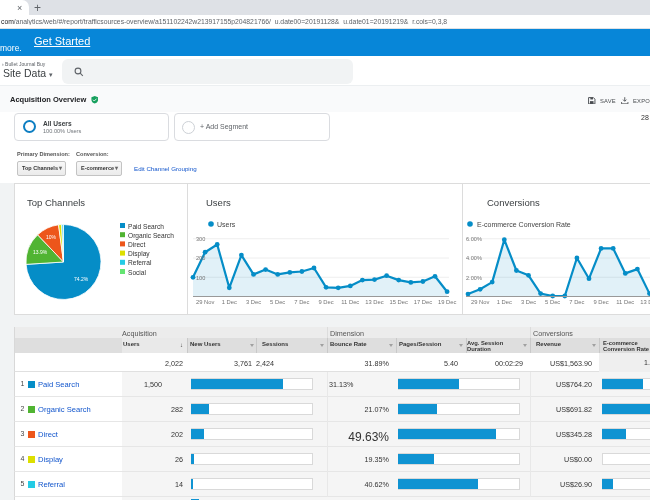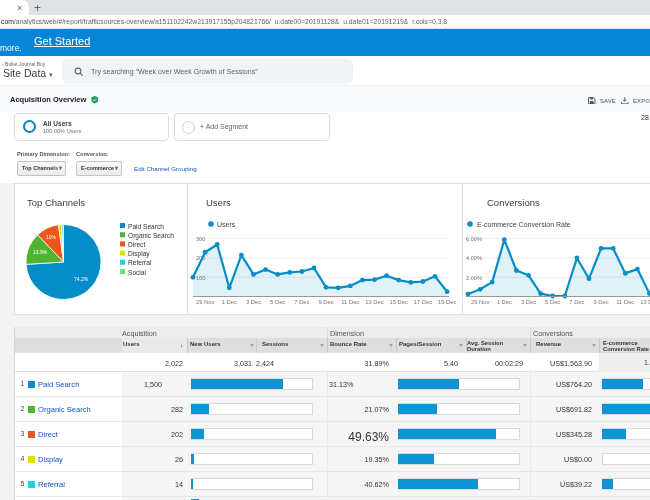--- a/index.html
+++ b/index.html
@@ -21,21 +21,20 @@
 <div class="abs" style="left:34px;top:34.5px;font-size:11px;color:#fff;font-weight:normal;text-decoration:underline;">Get Started</div>
 
 <div class="abs" style="left:0;top:56px;width:650px;height:29px;background:#fff;"></div>
 <div class="abs" style="left:2px;top:60.5px;font-size:5px;color:#5f6368;">› Bullet Journal Buy</div>
 <div class="abs" style="left:3px;top:66.5px;font-size:10.5px;color:#3c4043;">Site Data <span style="font-size:7px;color:#5f6368;">▾</span></div>
 <div class="abs" style="left:62px;top:59px;width:291px;height:25px;background:#f1f3f4;border-radius:6px;"></div>
 <svg class="abs" style="left:74px;top:66.5px;" width="10" height="10" viewBox="0 0 10 10">
       <circle cx="4" cy="4" r="2.9" fill="none" stroke="#5f6368" stroke-width="1.1"></circle>
       <line x1="6.2" y1="6.2" x2="8.8" y2="8.8" stroke="#5f6368" stroke-width="1.1"></line>
     </svg>
-<div class="abs" style="left:91px;top:68px;font-size:7.1px;color:#5f6368;">Try searching “Week over Week Growth of Sessions”</div>
 
 <div class="abs" style="left:0;top:85px;width:650px;height:27px;background:#f9fafb;border-top:1px solid #eceff1;"></div>
 <div class="abs" style="left:10px;top:95px;font-size:7.5px;font-weight:bold;color:#202124;">Acquisition Overview</div>
 <svg class="abs" style="left:90.5px;top:96px;" width="7.5" height="7.5" viewBox="0 0 9 9">
       <path d="M4.5 0 L8.5 1.5 V4.5 C8.5 6.8 6.8 8.4 4.5 9 C2.2 8.4 0.5 6.8 0.5 4.5 V1.5 Z" fill="#17a05e"></path>
       <path d="M2.4 4.5 L3.9 6 L6.7 3.2" stroke="#fff" stroke-width="1" fill="none"></path>
     </svg>
 <svg class="abs" style="left:588px;top:96.5px;" width="7.5" height="7.5" viewBox="0 0 8 8">
       <path d="M0.6 0.6 H5.7 L7.4 2.3 V7.4 H0.6 Z" fill="none" stroke="#4a4d51" stroke-width="1"></path>
       <rect x="2.1" y="4.4" width="3.8" height="3" fill="#4a4d51"></rect>
@@ -227,21 +226,21 @@
 <div class="abs" style="left:250px;top:344px;width:0;height:0;border-left:2.5px solid transparent;border-right:2.5px solid transparent;border-top:3px solid #a0a0a0;"></div>
 <div class="abs" style="left:320px;top:344px;width:0;height:0;border-left:2.5px solid transparent;border-right:2.5px solid transparent;border-top:3px solid #a0a0a0;"></div>
 <div class="abs" style="left:389px;top:344px;width:0;height:0;border-left:2.5px solid transparent;border-right:2.5px solid transparent;border-top:3px solid #a0a0a0;"></div>
 <div class="abs" style="left:459px;top:344px;width:0;height:0;border-left:2.5px solid transparent;border-right:2.5px solid transparent;border-top:3px solid #a0a0a0;"></div>
 <div class="abs" style="left:523px;top:344px;width:0;height:0;border-left:2.5px solid transparent;border-right:2.5px solid transparent;border-top:3px solid #a0a0a0;"></div>
 <div class="abs" style="left:592px;top:344px;width:0;height:0;border-left:2.5px solid transparent;border-right:2.5px solid transparent;border-top:3px solid #a0a0a0;"></div>
 
 <div class="abs" style="left:14px;top:353px;width:636px;height:19px;background:#fff;border-left:1px solid #d8d8d8;border-bottom:1px solid #e0e0e0;"></div>
 <div class="abs" style="left:599px;top:353px;width:51px;height:19px;background:#efefef;"></div>
 <div class="abs" style="left:123px;top:358.5px;width:60px;text-align:right;font-size:7.2px;color:#333;">2,022</div>
-<div class="abs" style="left:192px;top:359px;width:60px;text-align:right;font-size:7.2px;color:#333;">3,031</div>
+<div class="abs" style="left:192px;top:359px;width:60px;text-align:right;font-size:7.2px;color:#333;">3,761</div>
 <div class="abs" style="left:256px;top:359px;width:60px;text-align:left;font-size:7.2px;color:#333;">2,424</div>
 <div class="abs" style="left:329px;top:358.5px;width:60px;text-align:right;font-size:7.2px;color:#333;">31.89%</div>
 <div class="abs" style="left:398px;top:359px;width:60px;text-align:right;font-size:7.2px;color:#333;">5.40</div>
 <div class="abs" style="left:463px;top:359px;width:60px;text-align:right;font-size:7.2px;color:#333;">00:02:29</div>
 <div class="abs" style="left:532px;top:358.5px;width:60px;text-align:right;font-size:7.2px;color:#333;">US$1,563.90</div>
 <div class="abs" style="left:644px;top:359px;width:20px;font-size:7px;color:#333;">1.</div>
 
 <div class="abs" style="left:14px;top:372px;width:108px;height:25px;background:#fff;border-left:1px solid #d8d8d8;border-bottom:1px solid #e6e6e6;"></div>
 <div class="abs" style="left:122px;top:372px;width:528px;height:25px;background:#f5f5f5;border-bottom:1px solid #e6e6e6;"></div>
 <div class="abs" style="left:20.5px;top:380.0px;font-size:7px;color:#444;">1</div>
@@ -313,21 +312,21 @@
 <div class="abs" style="left:122px;top:472px;width:528px;height:25px;background:#f5f5f5;border-bottom:1px solid #e6e6e6;"></div>
 <div class="abs" style="left:20.5px;top:480.0px;font-size:7px;color:#444;">5</div>
 <div class="abs" style="left:28px;top:481.0px;width:6.5px;height:6.5px;background:#24cbe5;"></div>
 <div class="abs" style="left:38px;top:479.5px;font-size:7.6px;color:#1155cc;">Referral</div>
 <div class="abs" style="left:123px;top:479.5px;width:60px;text-align:right;font-size:7.2px;color:#333;">14</div>
 <div class="abs" style="left:191px;top:478.0px;width:122px;height:12px;background:#fff;border:1px solid #d9d9d9;"></div>
 <div class="abs" style="left:191px;top:479.0px;width:2px;height:10px;background:#0f93d2;"></div>
 <div class="abs" style="left:329px;top:479.5px;width:60px;text-align:right;font-size:7.2px;color:#333;">40.62%</div>
 <div class="abs" style="left:398px;top:478.0px;width:122px;height:12px;background:#fff;border:1px solid #d9d9d9;"></div>
 <div class="abs" style="left:398px;top:479.0px;width:80px;height:10px;background:#0f93d2;"></div>
-<div class="abs" style="left:532px;top:479.5px;width:60px;text-align:right;font-size:7.2px;color:#333;">US$39.22</div>
+<div class="abs" style="left:532px;top:479.5px;width:60px;text-align:right;font-size:7.2px;color:#333;">US$26.90</div>
 <div class="abs" style="left:602px;top:478.0px;width:48px;height:12px;background:#fff;border:1px solid #d9d9d9;border-right:none;"></div>
 <div class="abs" style="left:602px;top:479.0px;width:11px;height:10px;background:#0f93d2;"></div>
 <div class="abs" style="left:327px;top:472px;width:1px;height:25px;background:#e8e8e8;"></div>
 <div class="abs" style="left:530px;top:472px;width:1px;height:25px;background:#e8e8e8;"></div>
 <div class="abs" style="left:14px;top:497px;width:108px;height:3px;background:#fff;border-left:1px solid #d8d8d8;"></div>
 <div class="abs" style="left:122px;top:497px;width:528px;height:3px;background:#f5f5f5;"></div>
 <div class="abs" style="left:191px;top:498.5px;width:8px;height:1.5px;background:#0f93d2;"></div>
 
 </div>
 </body></html>

